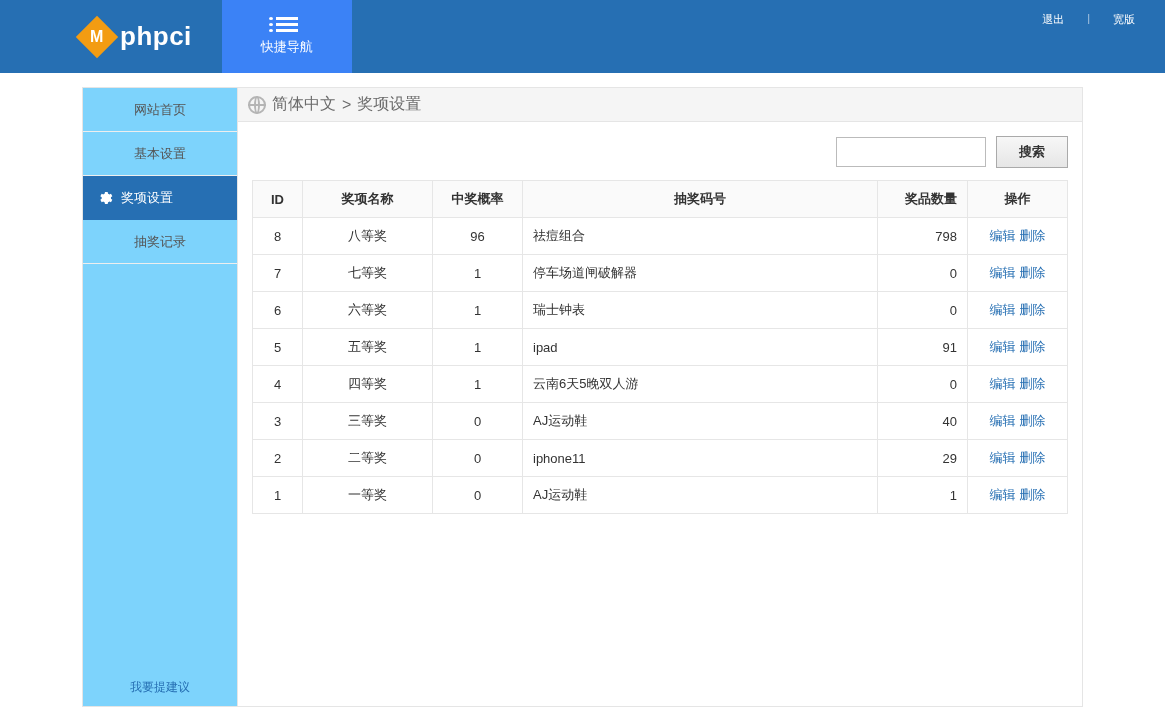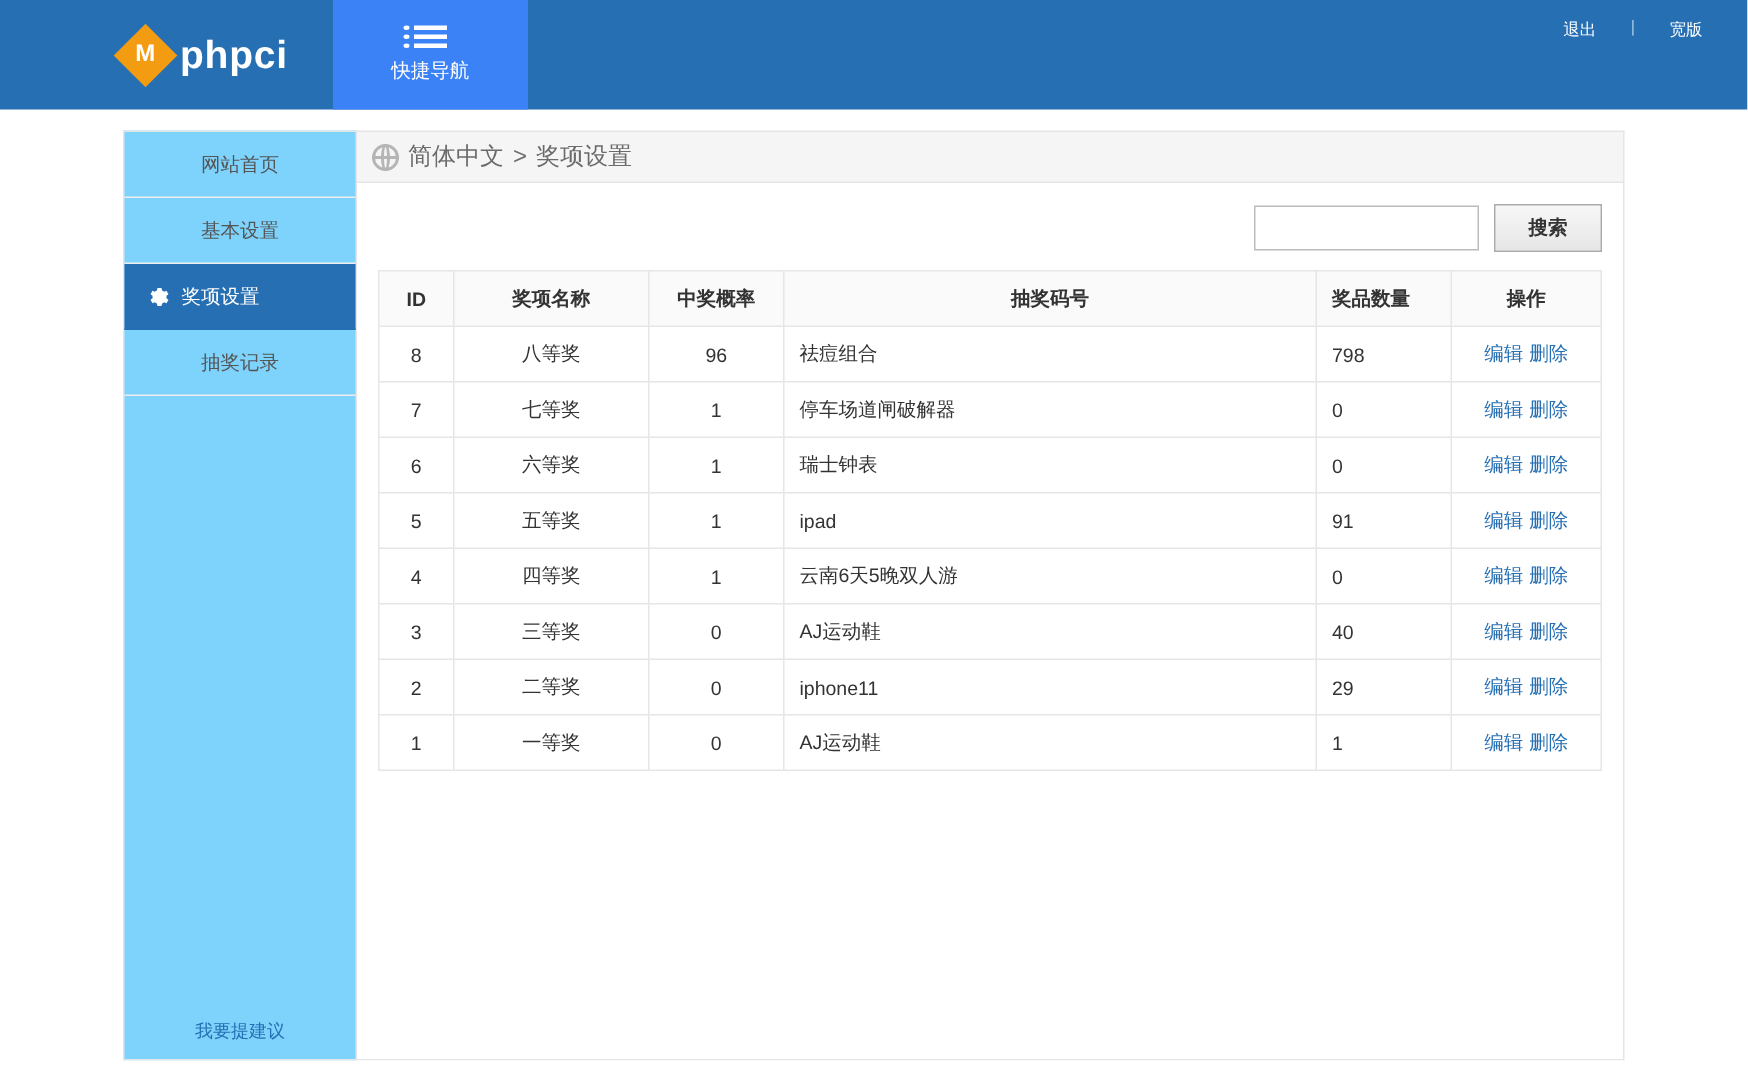--- a/index.html
+++ b/index.html
@@ -40,21 +40,21 @@
 
   .table-wrap { padding:12px 14px; }
   table { width:100%; border-collapse:collapse; }
   th, td { border:1px solid #e6e6e6; padding:9px 10px; font-size:13px; vertical-align:middle; }
   th { background:#fafafa; font-weight:bold; color:#333; text-align:center;margin-top:13px;}
   td { color:#333; }
   .col-id { width:50px; text-align:center;}
   .col-name { width:130px; text-align:center;}
   .col-rate { width:90px; text-align:center;}
   .col-prize { text-align:left; }
-  .col-count { width:90px; text-align:left; }
+  .col-count { width:90px; text-align:right; }
   .col-op { width:100px; text-align:center; }
   .op-link { color:#266fb3; margin:0 2px; }
 </style>
 </head>
 <body>
 
 <div class="topbar">
   <div class="logo">
     <div class="logo-icon">
         <span>M</span>

